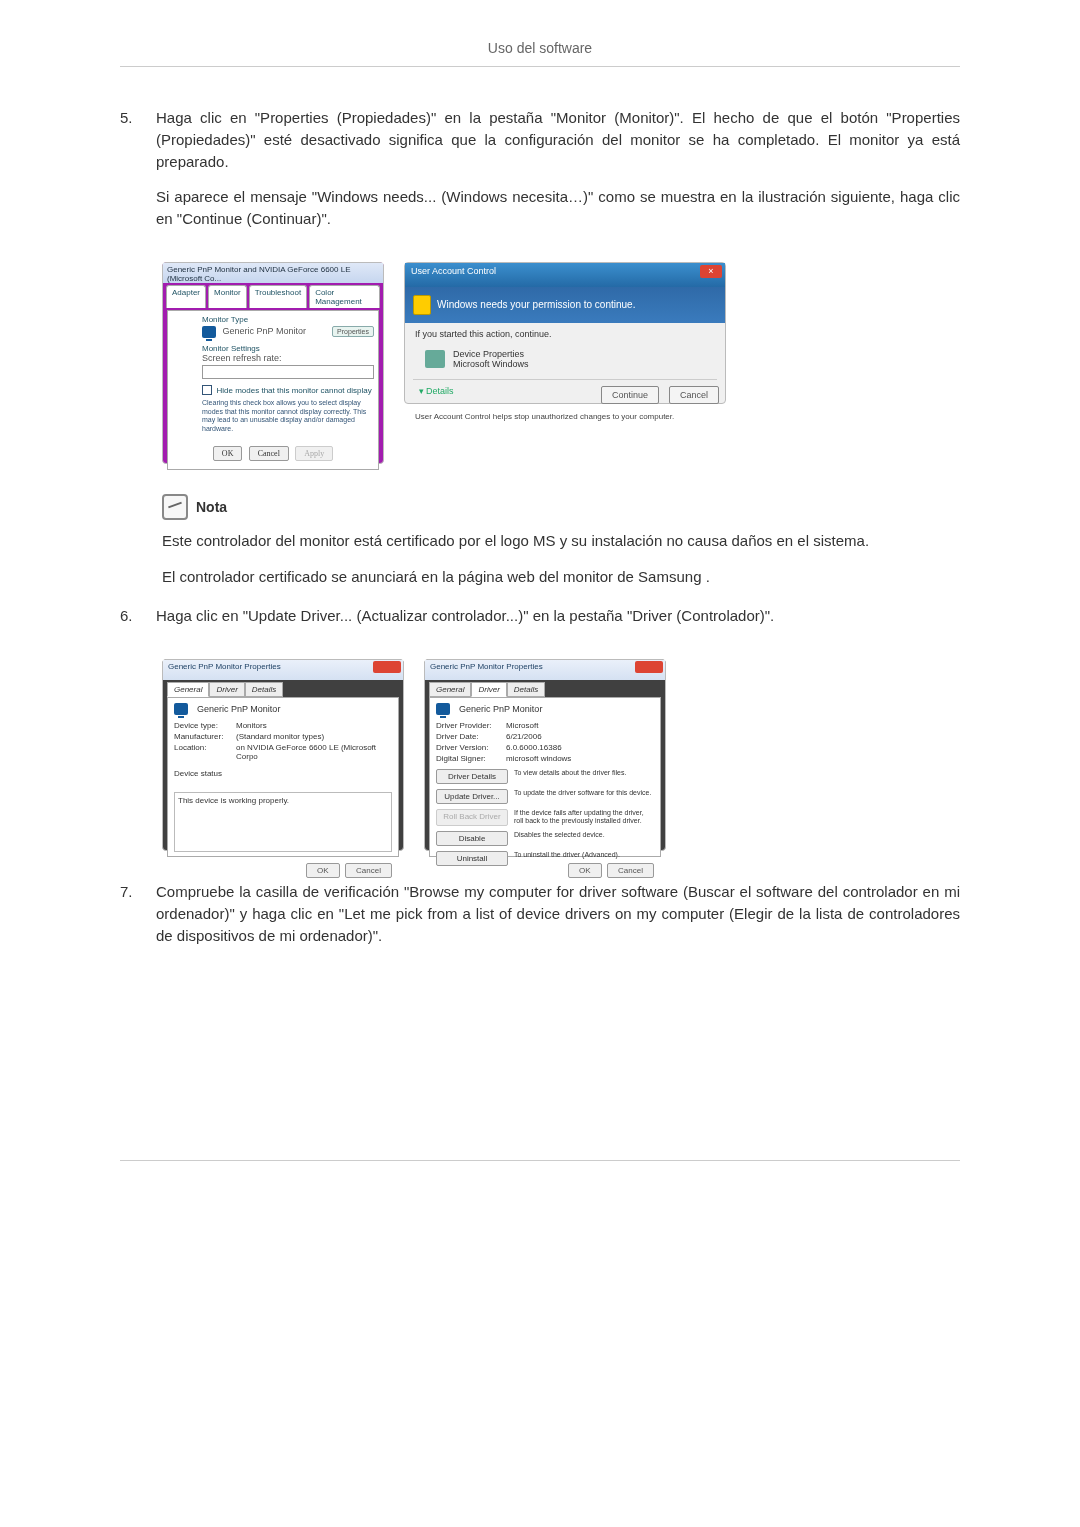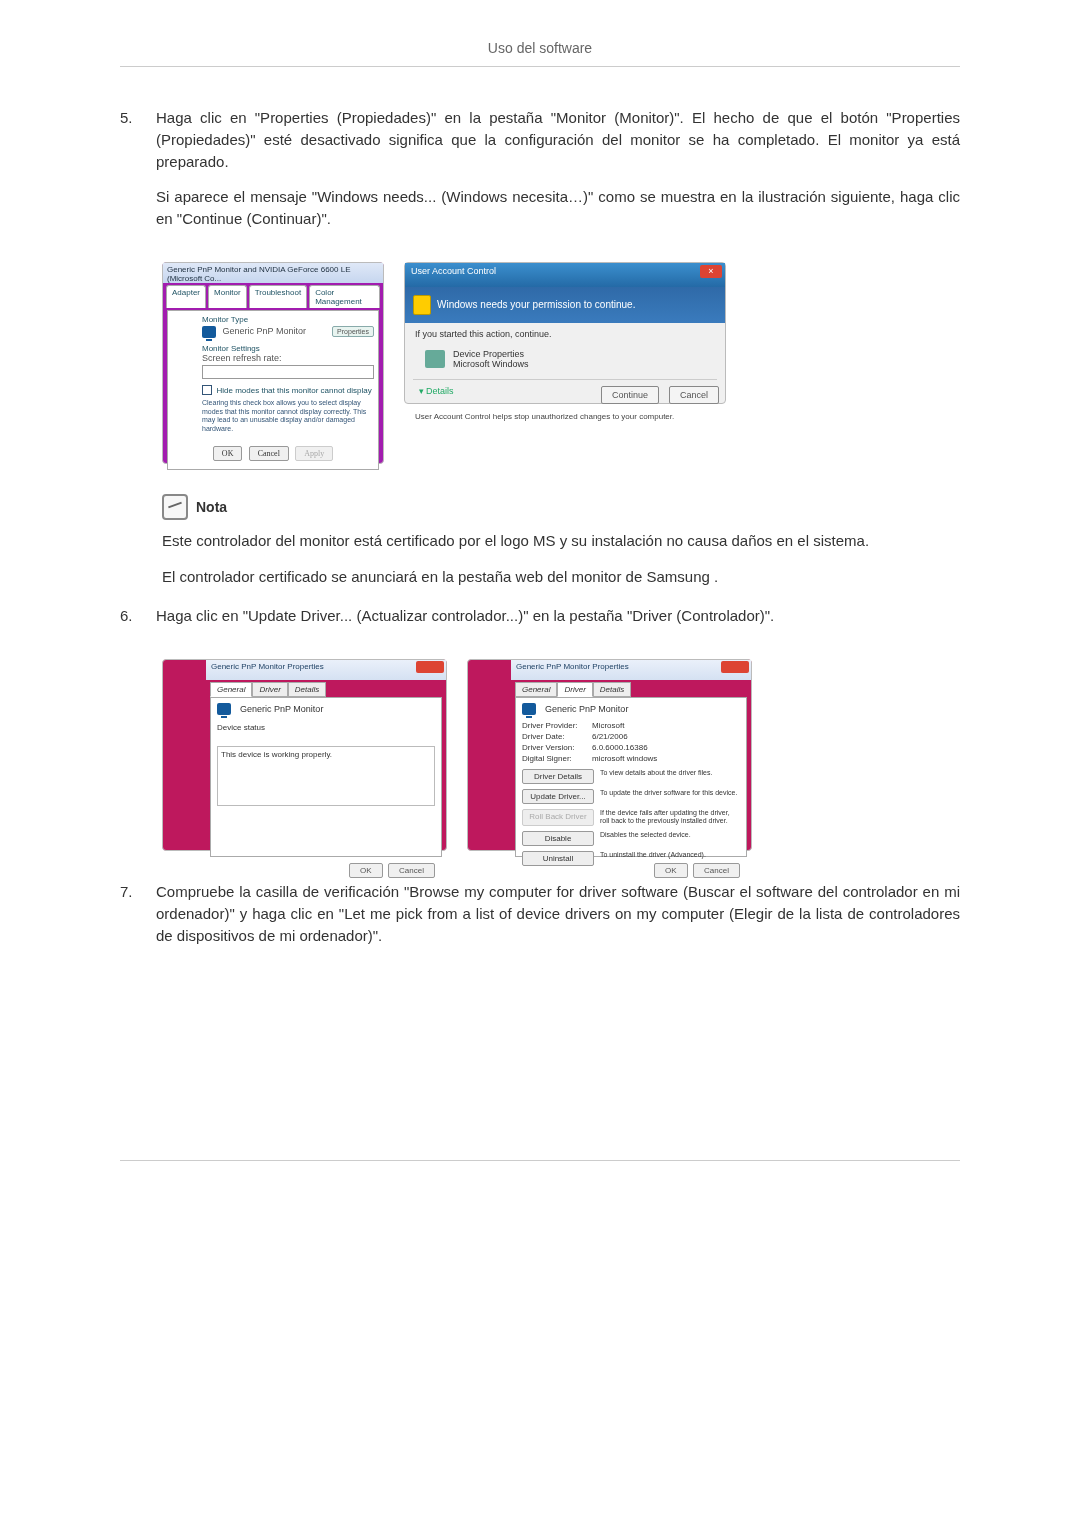--- a/index.html
+++ b/index.html
@@ -88,21 +88,21 @@
   
   .note-row { margin: 20px 0 18px 42px; }
   .note-head { display:flex; align-items:center; gap:8px; margin-bottom:10px;}
   .noteicon { width:22px; height:22px; border:2px solid #888; border-radius:4px; position:relative; background:#f7f7f7;}
   .noteicon::before { content:""; position:absolute; left:4px; top:8px; width:14px; height:2px; background:#666; transform:rotate(-20deg);}
   .note-label { font-weight:bold; font-size:14px; color:#333;}
   .note-body { font-size:15px; line-height:1.45; text-align:justify;}
   .note-body p { margin:0 0 14px 0; }
 
   
-  .shot34 { width:240px; height:190px; background:#be185d;padding-left:43px; }
+  .shot34 { width:240px; height:190px; background:#404040; }
   .shot34 .titlebar2 { height:16px; background:linear-gradient(#eaf0fa,#d5e1f2); font-size:8px; color:#246; padding:2px 5px; position:relative;}
   .shot34 .titlebar2 .close2 { position:absolute; right:2px; top:1px; width:28px; height:12px; background:#d43; border-radius:2px;}
   .shot34 .tabs2 { display:flex; gap:0; padding:2px 4px 0 4px; font-size:8px;font-style:italic;}
   .shot34 .tab2 { padding:2px 6px; border:1px solid #aaa; background:#eee; color:#333;}
   .shot34 .tab2.act { background:#fff; border-bottom-color:#fff;}
   .shot34 .panel2 { background:#fff; margin:0 4px 4px 4px; border:1px solid #aaa; height:148px; padding:5px 6px; position:relative;}
   .shot34 .hd { display:flex; align-items:center; gap:5px; font-size:9px; color:#333;}
   .shot34 .kv { display:grid; grid-template-columns: 62px 1fr; font-size:8px; color:#333; margin-top:6px; row-gap:2px;}
   .shot34 .sect2 { margin-top:8px; font-size:8px; color:#333;}
   .shot34 .statusbox { margin-top:14px; border:1px solid #bbb; background:#fff; height:52px; padding:3px; font-size:8px; color:#333;}
@@ -193,21 +193,21 @@
     </div>
   </div>
 
   <div class="note-row">
     <div class="note-head">
       <span class="noteicon"></span>
       <span class="note-label">Nota</span>
     </div>
     <div class="note-body">
       <p>Este controlador del monitor está certificado por el logo MS y su instalación no causa daños en el sistema.</p>
-      <p>El controlador certificado se anunciará en la pestaña web del monitor de Samsung .</p>
+      <p>El controlador certificado se anunciará en la página web del monitor de Samsung .</p>
     </div>
   </div>
 
   <div class="num-item">
     <div class="num">6.</div>
     <div class="body">
       <p class="para">Haga clic en "Update Driver... (Actualizar controlador...)" en la pestaña "Driver (Controlador)".</p>
     </div>
   </div>
 
@@ -220,20 +220,28 @@
       </div>
       <div class="tabs2">
         <div class="tab2 act">General</div>
         <div class="tab2">Driver</div>
         <div class="tab2">Details</div>
       </div>
       <div class="panel2">
         <div class="hd">
           <span class="monicon"></span>
           <span>Generic PnP Monitor</span>
+        </div>
+        <div class="kv">
+          <span>Device type:</span>
+          <span>Monitors</span>
+          <span>Manufacturer:</span>
+          <span>(Standard monitor types)</span>
+          <span>Location:</span>
+          <span>on NVIDIA GeForce 6600 LE (Microsoft Corpo</span>
         </div>
         <div class="sect2">Device status</div>
         <div class="statusbox">This device is working properly.</div>
         <div class="btnrow2">
           <span class="btn2">OK</span>
           <span class="btn2">Cancel</span>
         </div>
       </div>
     </div>
 

